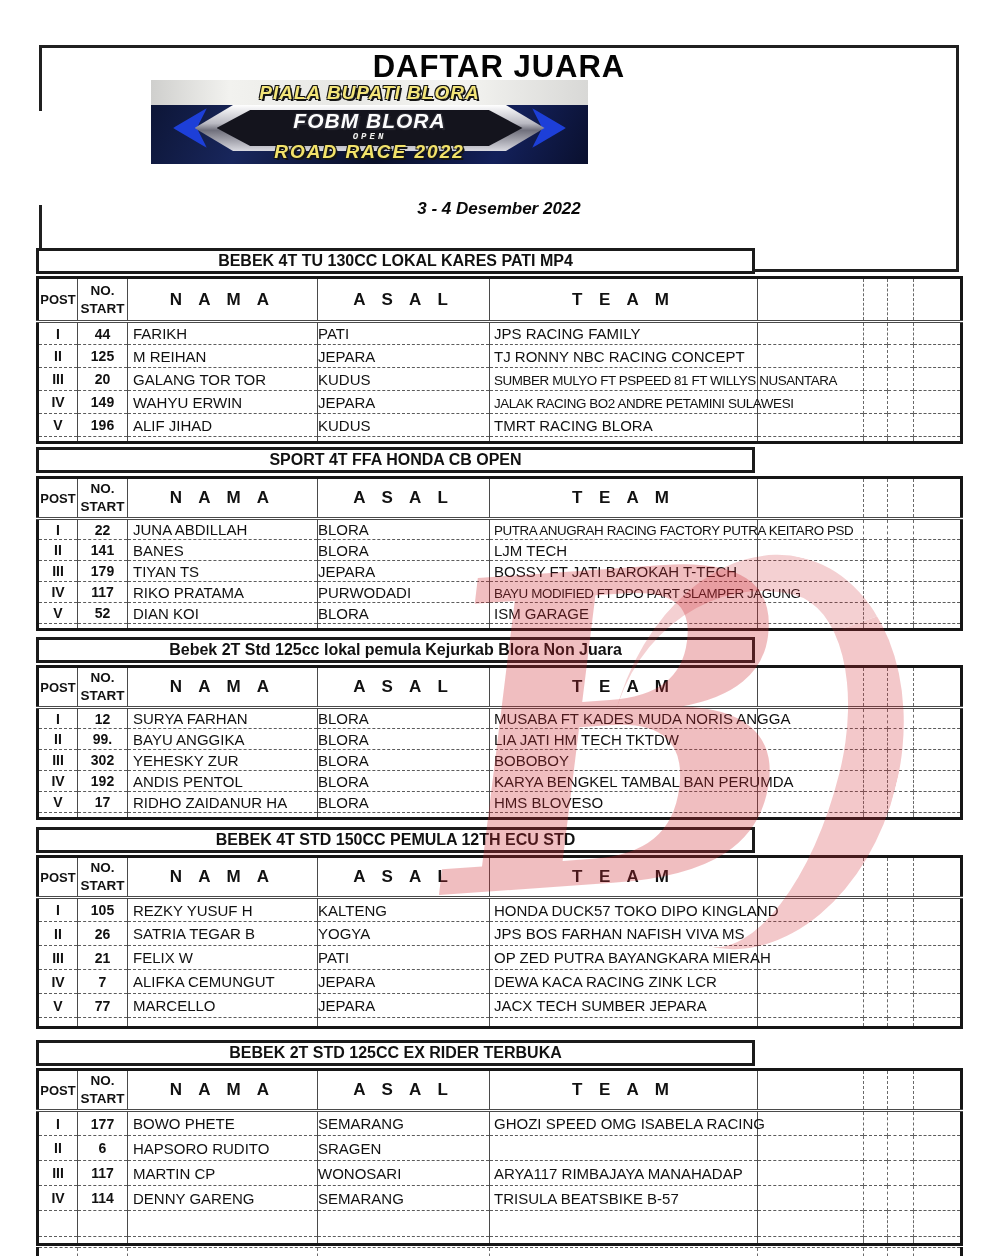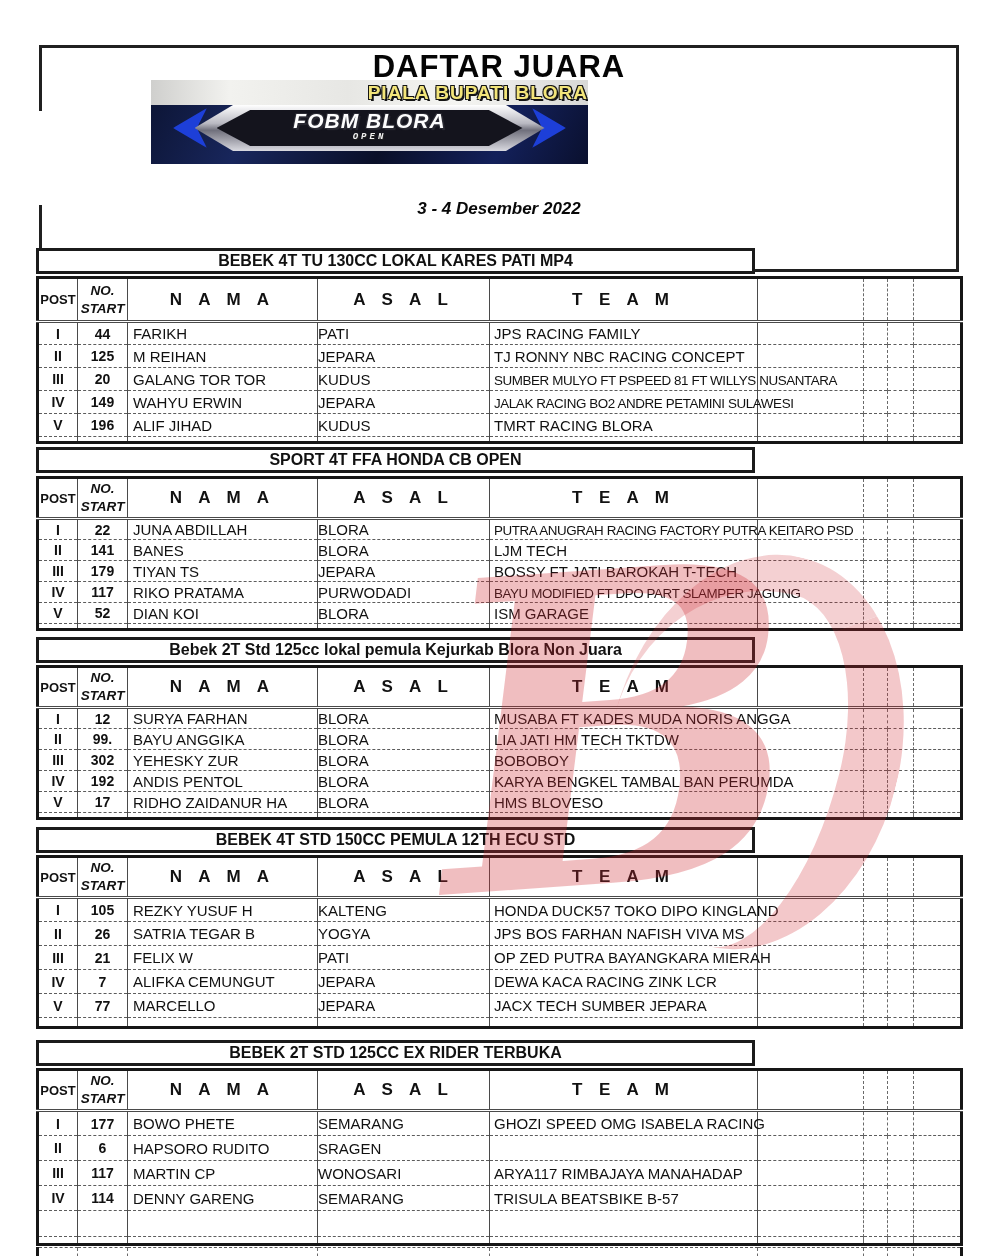--- a/index.html
+++ b/index.html
@@ -25,22 +25,22 @@
         width:350px;height:46px;
         background:linear-gradient(180deg,#ffffff,#b9b9c2 40%,#70707c 55%,#d9d9e0);
         clip-path:polygon(0 50%,11% 0,89% 0,100% 50%,89% 100%,11% 100%);}
   .logo .shield-in{position:absolute;left:50%;top:30px;transform:translateX(-50%);
         width:306px;height:36px;background:#14141d;
         clip-path:polygon(0 50%,11% 0,89% 0,100% 50%,89% 100%,11% 100%);}
   .logo .glowL,.logo .glowR{position:absolute;top:28px;width:34px;height:40px;background:#1d3fd8;
         filter:blur(1px);}
   .logo .glowL{left:22px;clip-path:polygon(100% 0,0 50%,100% 100%,70% 50%);}
   .logo .glowR{right:22px;clip-path:polygon(0 0,100% 50%,0 100%,30% 50%);}
-  .logo .l1{position:absolute;top:2px;left:0;width:100%;text-align:right;
-        font-size:19px;font-weight:bold;letter-spacing:1px;color:#f3e57a;
+  .logo .l1{position:absolute;top:2px;left:0;width:100%;text-align:center;
+        font-size:19px;font-weight:bold;font-style:italic;letter-spacing:1px;color:#f3e57a;
         text-shadow:-1px -1px 0 #151515,1px -1px 0 #151515,-1px 1px 0 #151515,2px 2px 0 #151515;}
   .logo .l2{position:absolute;top:29px;left:0;width:100%;text-align:center;
         font-size:21px;font-weight:bold;font-style:italic;letter-spacing:1px;color:#fdfdfd;
         text-shadow:-1px -1px 0 #2a2a33,1px -1px 0 #2a2a33,-1px 1px 0 #2a2a33,2px 2px 1px #2a2a33;}
   .logo .l3{position:absolute;top:52px;left:0;width:100%;text-align:center;
         font-size:9px;font-weight:bold;font-style:italic;letter-spacing:3px;color:#f0f0f0;
         text-shadow:1px 1px 0 #222;font-family:Liberation Mono, monospace;}
   .logo .l4{position:absolute;bottom:1px;left:0;width:100%;text-align:center;
         font-size:19px;font-weight:bold;font-style:italic;letter-spacing:2px;color:#f2e26a;
         text-shadow:-1px -1px 0 #151515,1px -1px 0 #151515,-1px 1px 0 #151515,2px 2px 0 #151515;}
@@ -53,21 +53,21 @@
   table.tbl{position:absolute;left:36px;border-collapse:collapse;table-layout:fixed;
             width:924px;border:3px solid #161616;background:transparent;}
   .tbl td,.tbl th{padding:0;overflow:hidden;font-size:15px;font-weight:normal;
             vertical-align:middle;box-sizing:border-box;}
   .tbl tr > *{border-left:1px solid #4a4a4a;border-top:1px dashed #5c5c5c;}
   .tbl tr > *:first-child{border-left:none;}
   .tbl tr:first-child > *{border-top:none;}
   .tbl tr > *:nth-child(n+7){border-left:1px dashed #6a6a6a;}
   .tbl tr.hd > *{border-bottom:3px double #4a4a4a;}
   th.posh{font-size:13px;font-weight:bold;letter-spacing:0;}
-  th.nosh{font-size:13.5px;font-weight:bold;line-height:1.3;font-style:italic;}
+  th.nosh{font-size:13.5px;font-weight:bold;line-height:1.3;}
   th.big{font-size:17px;font-weight:bold;letter-spacing:6px;}
   td.pos,td.num{text-align:center;font-weight:bold;font-size:14px;}
   td.nam{padding-left:5px;}
   td.asl{text-align:left;}
   td.team{padding-left:4px;overflow:visible;}
   .spill{position:relative;z-index:3;display:inline-block;white-space:nowrap;}
   tr.sm .spill{font-size:13.4px;letter-spacing:-0.4px;}
 
   .t1 tr.hd > *{height:44px;} .t1 tr.dr > *{height:23px;} .t1 tr.thin > *{height:6px;}
   .t2 tr.hd > *{height:41px;} .t2 tr.dr > *{height:21px;} .t2 tr.thin > *{height:6px;}
@@ -102,20 +102,21 @@
 
     <div class="logo">
       <div class="strip"></div>
       <div class="glowL"></div>
       <div class="glowR"></div>
       <div class="shield"></div>
       <div class="shield-in"></div>
       <div class="l1">PIALA BUPATI BLORA</div>
       <div class="l2">FOBM BLORA</div>
       <div class="l3">OPEN</div>
+      <div class="l4">ROAD RACE 2022</div>
     </div>
 
     <div class="date-line d1">3 - 4 Desember 2022</div>
   </div>
 
   <div class="catbox" style="top:248px">BEBEK 4T TU 130CC LOKAL KARES PATI MP4</div>
   <table class="tbl t1" style="top:276px">
     <colgroup>
         <col style="width:40px">
         <col style="width:50px">

